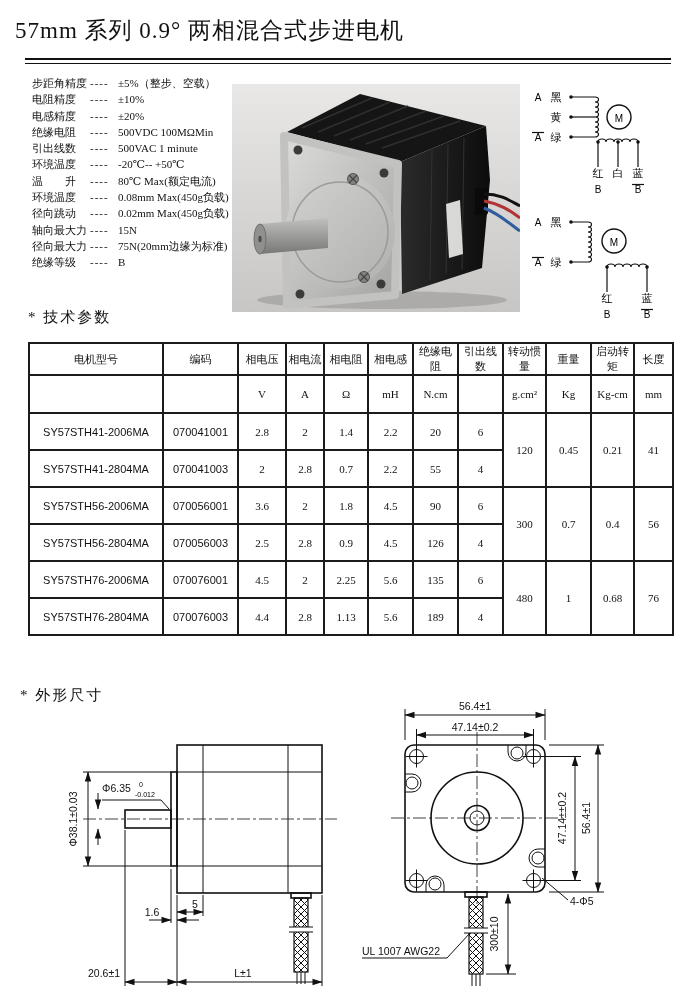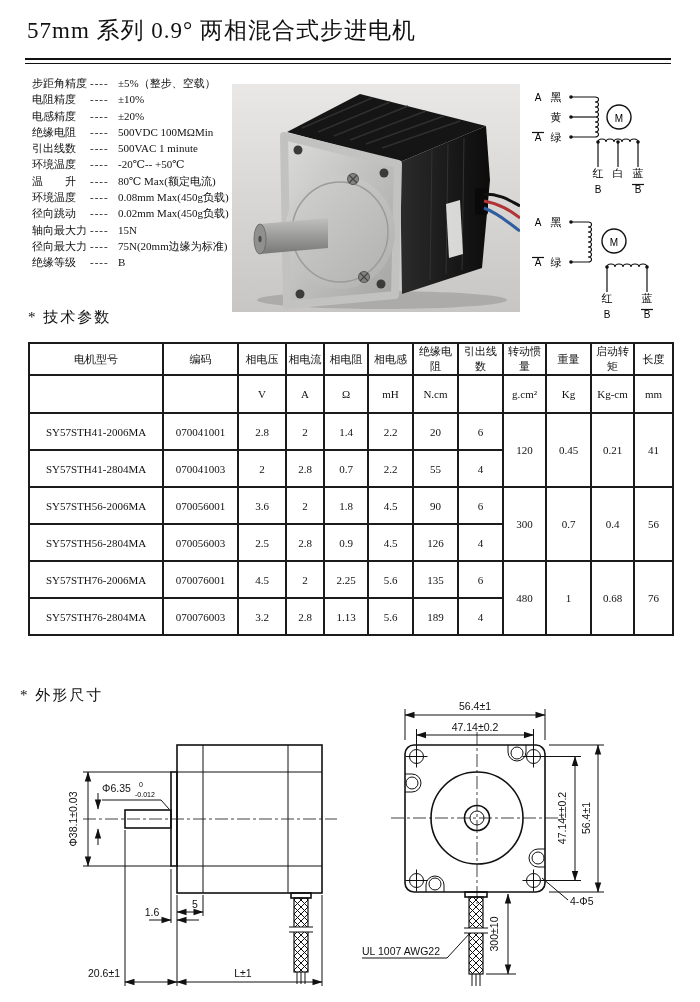--- a/index.html
+++ b/index.html
@@ -1,35 +1,35 @@
 <!DOCTYPE html>
 <html><head>
 <meta charset="utf-8">
 <style>
   html,body{margin:0;padding:0;background:#fff}
   body{width:700px;height:1002px;position:relative;font-family:"Liberation Serif","DejaVu Serif",serif;color:#111;overflow:hidden}
   .abs{position:absolute}
-  .title{left:27px;top:15px;font-size:23px;letter-spacing:1px;white-space:nowrap}
+  .title{left:15px;top:15px;font-size:23px;letter-spacing:1px;white-space:nowrap}
   .rule{left:25px;top:58px;width:646px;height:3px;border-top:2px solid #111;border-bottom:1px solid #111}
   .specs{left:32px;top:75px;width:250px}
   .spec-row{display:flex;height:16.3px;font-size:11px;line-height:16.3px;white-space:pre}
   .spec-label{width:58px;flex:0 0 58px}
   .spec-dash{width:28px;flex:0 0 28px;letter-spacing:1px}
   .spec-val{flex:1}
   .heading{font-size:15px;letter-spacing:2px;white-space:nowrap}
   .h-tech{left:28px;top:308px}
   .h-dim{left:20px;top:686px}
   table.params{left:28px;top:342px;border-collapse:collapse;table-layout:fixed;position:absolute}
   table.params td,table.params th{border:2px solid #1b1b1b;text-align:center;vertical-align:middle;font-weight:normal;padding:0;overflow:hidden}
   table.params th{font-size:11px}
   table.params td{font-size:11px}
   tr.hrow{height:32px}
   tr.urow{height:38px}
   tr.drow{height:37px}
-  .mono{font-family:Liberation Serif, serif;font-size:10px;letter-spacing:0}
+  .mono{font-family:Liberation Sans, sans-serif;font-size:10px;letter-spacing:0}
   svg text{font-family:"Liberation Sans","DejaVu Sans",sans-serif}
   .cjk{font-size:11px}
   .ltr{font-size:10px}
   .dtx{font-size:10.5px;fill:#111}
   .thin{stroke:#111;stroke-width:1;fill:none}
   .out{stroke:#111;stroke-width:1.6;fill:none}
   .cl{stroke:#111;stroke-width:0.8;fill:none;stroke-dasharray:13 3 3 3}
   .dim{stroke:#111;stroke-width:1;fill:none;marker-start:url(#arr);marker-end:url(#arr)}
   .dime{stroke:#111;stroke-width:1;fill:none;marker-end:url(#arr)}
   .wire{stroke:#111;stroke-width:1.2;fill:none}
@@ -263,21 +263,21 @@
     <td>135</td>
     <td>6</td>
     <td rowspan="2">480</td>
     <td rowspan="2">1</td>
     <td rowspan="2">0.68</td>
     <td rowspan="2">76</td>
   </tr>
   <tr class="drow">
     <td class="mono">SY57STH76-2804MA</td>
     <td class="mono">070076003</td>
-    <td>3.2</td>
+    <td>4.4</td>
     <td>2.8</td>
     <td>1.13</td>
     <td>5.6</td>
     <td>189</td>
     <td>4</td>
   </tr>
 </tbody>
   </table>
 
 <div class="abs heading h-dim">* 外形尺寸</div>

